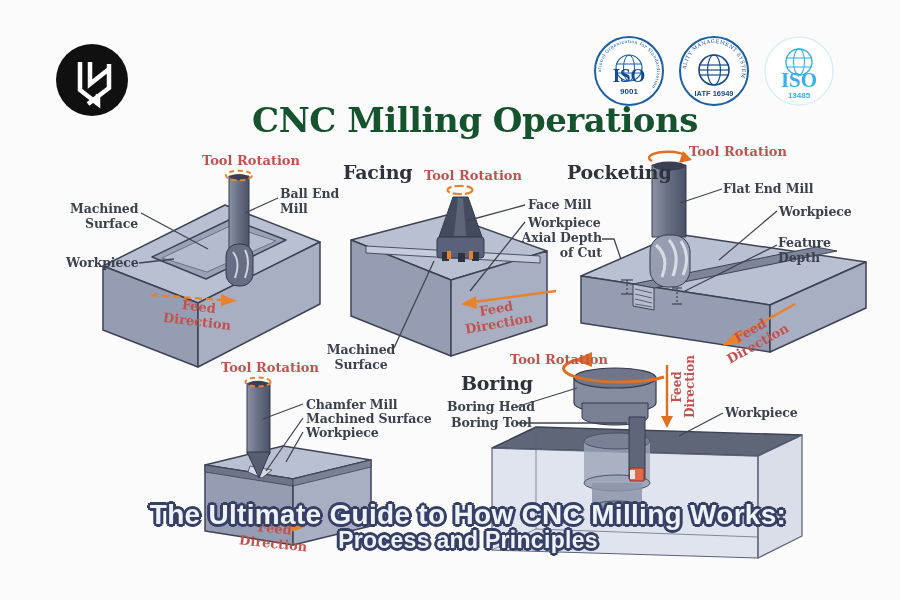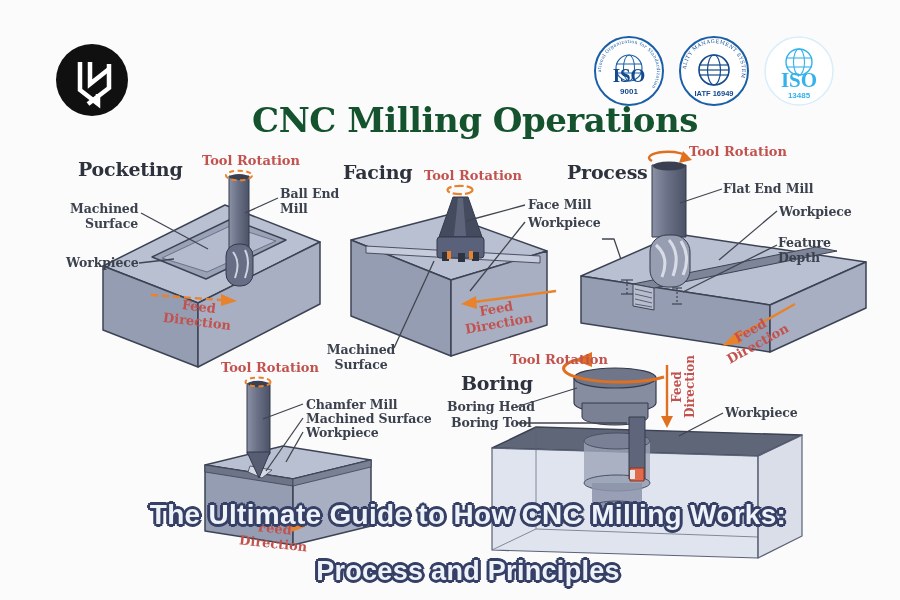--- a/index.html
+++ b/index.html
@@ -13,21 +13,21 @@
   .feed{position:absolute;z-index:3;font:700 13px "DejaVu Serif",serif;color:#c2524e;white-space:pre-line;
         text-align:center;}
   .title{position:absolute;left:230px;top:100px;width:490px;z-index:4;text-align:center;
          font:700 34px "DejaVu Serif",serif;color:#14532d;letter-spacing:-0.5px;}
   .logo{position:absolute;left:52px;top:40px;z-index:4;}
   .badges{position:absolute;left:580px;top:30px;z-index:4;}
   .footer-line{position:absolute;left:0;right:0;z-index:10;text-align:center;
        font:700 28px "Liberation Sans",sans-serif;color:#eef2f9;letter-spacing:0.3px;
        text-shadow:-3px 0 0 #364066,3px 0 0 #364066,0 -3px 0 #364066,0 3px 0 #364066,
                    -2px -2px 0 #364066,2px -2px 0 #364066,-2px 2px 0 #364066,2px 2px 0 #364066;margin-left:36px;}
-  .f1{top:499px;} .f2{top:556px;font-size:27px;}
+  .f1{top:499px;} .f2{top:527px;font-size:23px;}
 </style>
 </head>
 <body>
 
 <div id="canvas">
 
   <svg class="scene" width="900" height="600" viewBox="0 0 900 600">
     <defs>
       <linearGradient id="gTool" x1="0" y1="0" x2="1" y2="0">
         <stop offset="0" stop-color="#8b92a6"></stop>
@@ -219,39 +219,40 @@
       <circle cx="219" cy="41" r="34" fill="#ffffff" stroke="#d8eefb" stroke-width="1.5"></circle>
       <circle cx="219" cy="32" r="13" fill="#ffffff" stroke="#35b2ea" stroke-width="1.4"></circle>
       <ellipse cx="219" cy="32" rx="5.5" ry="13" fill="none" stroke="#35b2ea" stroke-width="1.1"></ellipse>
       <line x1="206" y1="28" x2="232" y2="28" stroke="#35b2ea" stroke-width="1.1"></line>
       <line x1="206" y1="37" x2="232" y2="37" stroke="#35b2ea" stroke-width="1.1"></line>
       <text x="219" y="57" text-anchor="middle" font-family="Liberation Serif,serif" font-weight="bold" font-size="21" fill="#35b2ea">ISO</text>
       <text x="219" y="68" text-anchor="middle" font-family="Liberation Sans,sans-serif" font-weight="bold" font-size="8" fill="#35b2ea">13485</text>
     </g>
   </svg>
 
-  <div class="hd" style="left:78px;top:158px;">Pocketing</div>
   <div class="hd" style="left:343px;top:161px;">Facing</div>
-  <div class="hd" style="left:567px;top:161px;">Process</div>
+  <div class="hd" style="left:567px;top:161px;">Pocketing</div>
   <div class="hd" style="left:461px;top:372px;">Boring</div>
 
   <div class="rot" style="left:202px;top:153px;">Tool Rotation</div>
   <div class="rot" style="left:424px;top:168px;">Tool Rotation</div>
   <div class="rot" style="left:689px;top:144px;">Tool Rotation</div>
   <div class="rot" style="left:221px;top:360px;">Tool Rotation</div>
   <div class="rot" style="left:510px;top:352px;">Tool Rotation</div>
 
   <div class="lbl" style="left:280px;top:187px;">Ball End
 Mill</div>
   <div class="lbl" style="left:70px;top:202px;width:68px;text-align:right;">Machined
 Surface</div>
   <div class="lbl" style="left:66px;top:256px;">Workpiece</div>
 
   <div class="lbl" style="left:528px;top:198px;">Face Mill</div>
   <div class="lbl" style="left:528px;top:216px;">Workpiece</div>
+  <div class="lbl" style="left:518px;top:231px;width:84px;text-align:right;">Axial Depth
+of Cut</div>
   <div class="lbl" style="left:326px;top:343px;width:70px;text-align:center;">Machined
 Surface</div>
 
   <div class="lbl" style="left:723px;top:182px;">Flat End Mill</div>
   <div class="lbl" style="left:779px;top:205px;">Workpiece</div>
   <div class="lbl" style="left:778px;top:236px;">Feature
 Depth</div>
 
   <div class="lbl" style="left:306px;top:398px;">Chamfer Mill</div>
   <div class="lbl" style="left:306px;top:412px;">Machined Surface</div>

